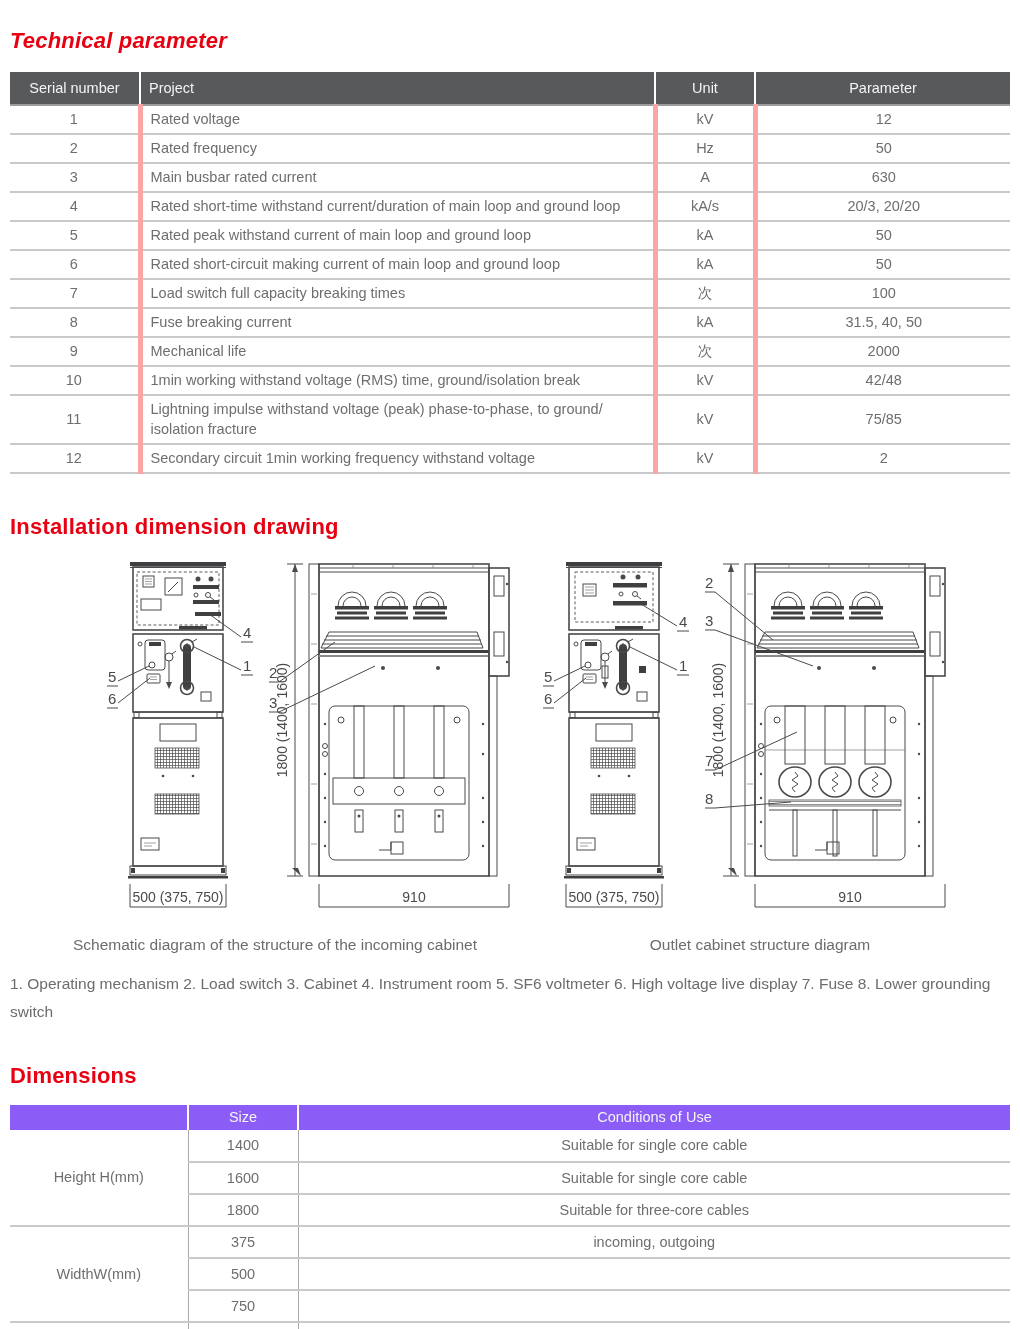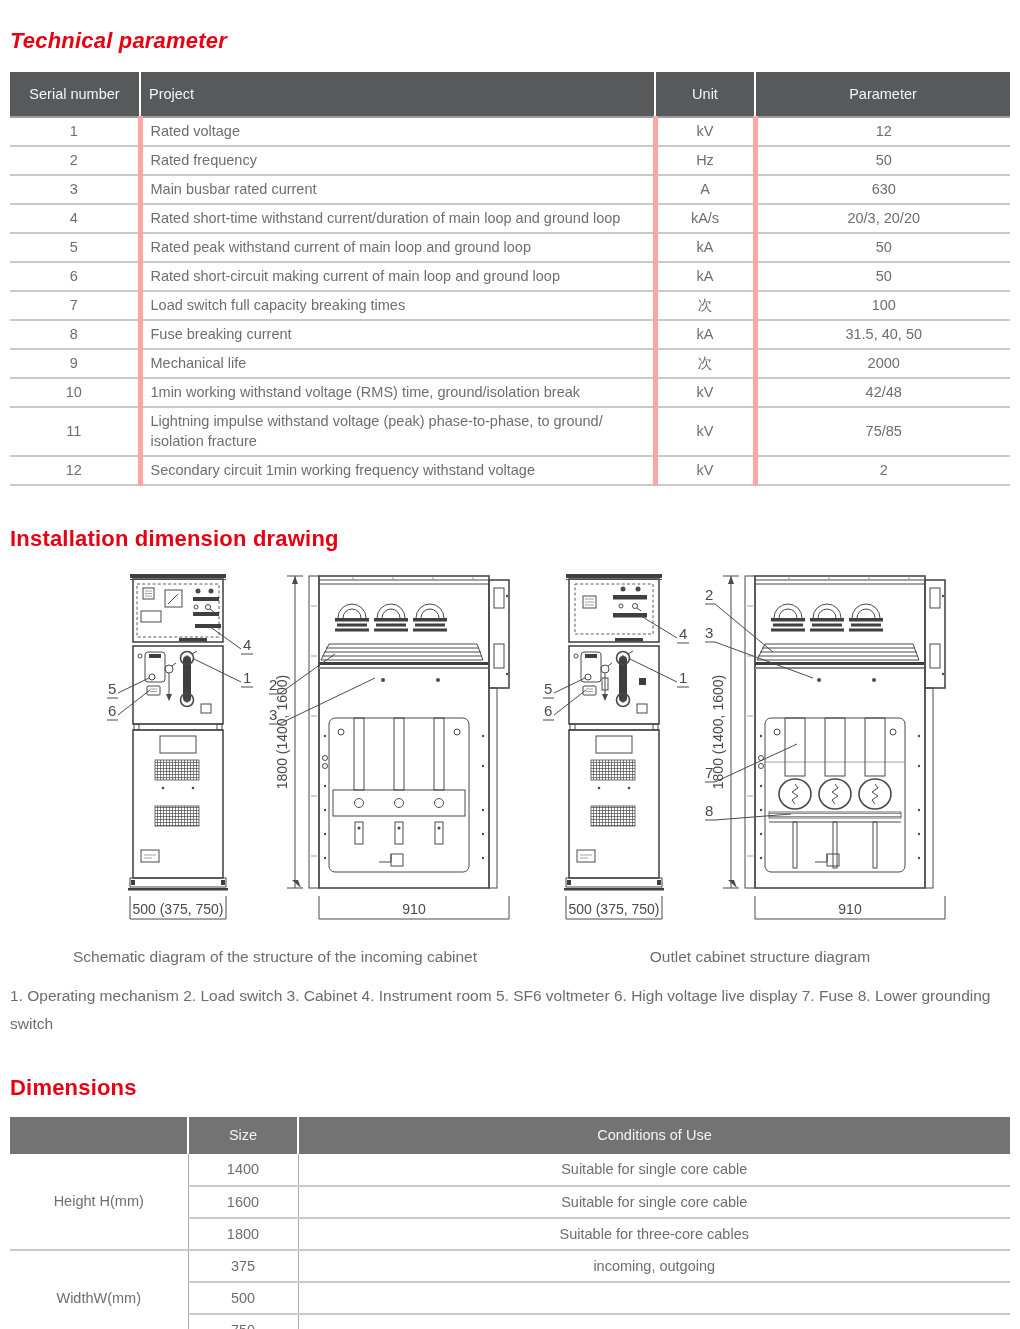--- a/index.html
+++ b/index.html
@@ -20,21 +20,21 @@
   #title-dims { margin:36px 0 16px 0; }
 
   
   table.tech { width:1000px; border-collapse:collapse; table-layout:fixed; }
   table.tech col.c1 { width:130px; }
   table.tech col.c2 { width:515px; }
   table.tech col.c3 { width:100px; }
   table.tech col.c4 { width:255px; }
   table.tech th {
     background:#58595b; color:#f4f4f4; font-weight:normal;
-    font-size:14.5px; height:28px; padding:14px 8px;
+    font-size:14.5px; height:28px; padding:8px 8px;
     border-left:2px solid #ffffff; border-bottom:2px solid #9c9c9e;
   }
   table.tech th:first-child { border-left:none; }
   table.tech th.h-project { text-align:left; }
   table.tech td {
     font-size:14.5px; color:#6d6e70; height:29px;
     padding:3px 8px; text-align:center; vertical-align:middle;
     border-top:2px solid #c9c9c9; border-left:5px solid #fca5a5;
     line-height:1.4;
   }
@@ -62,22 +62,22 @@
     margin-top:16px; width:1000px; font-size:15.5px; color:#6b6c6e;
     line-height:1.85;
   }
 
   
   table.dims { width:1000px; border-collapse:collapse; table-layout:fixed; }
   table.dims col.d1 { width:178px; }
   table.dims col.d2 { width:110px; }
   table.dims col.d3 { width:712px; }
   table.dims th {
-    background:#737373; color:#f4f4f4; font-weight:normal;
-    font-size:14.5px; height:37px; padding:1px 6px;
+    background:#8b5cf6; color:#f4f4f4; font-weight:normal;
+    font-size:14.5px; height:25px; padding:1px 6px;
     border-left:2px solid #ffffff;
   }
   table.dims th:first-child { border-left:none; }
   table.dims td {
     font-size:14.5px; color:#6d6e70; height:32px; padding:1px 6px;
     text-align:center; vertical-align:middle;
     border-left:1px solid #aaaaab;
   }
   table.dims td.rowlabel { border-left:none; }
   table.dims tr.sub td.cell { border-top:2px solid #c9c9c9; }

